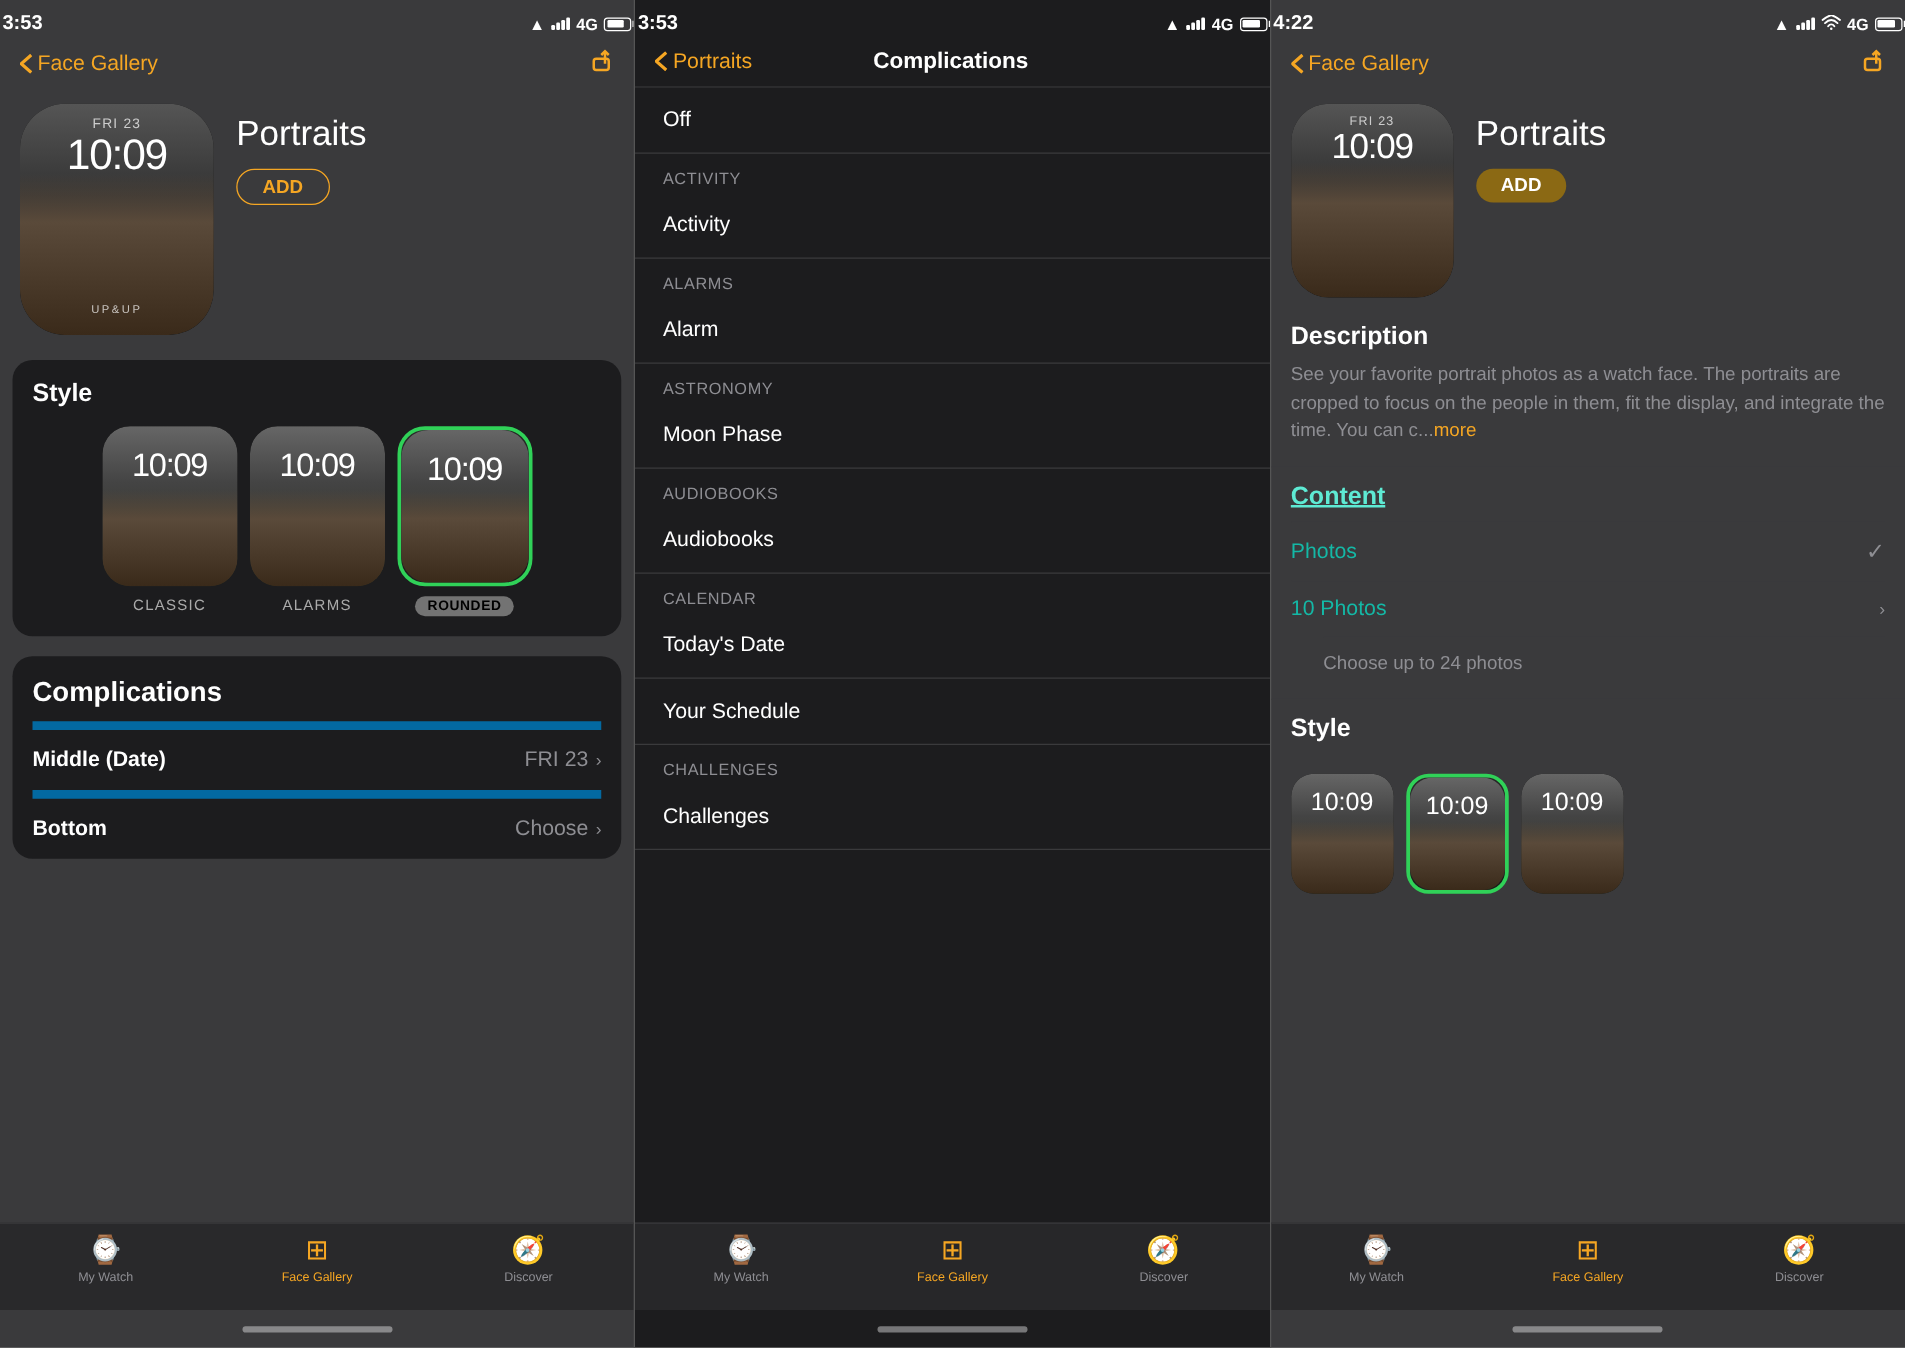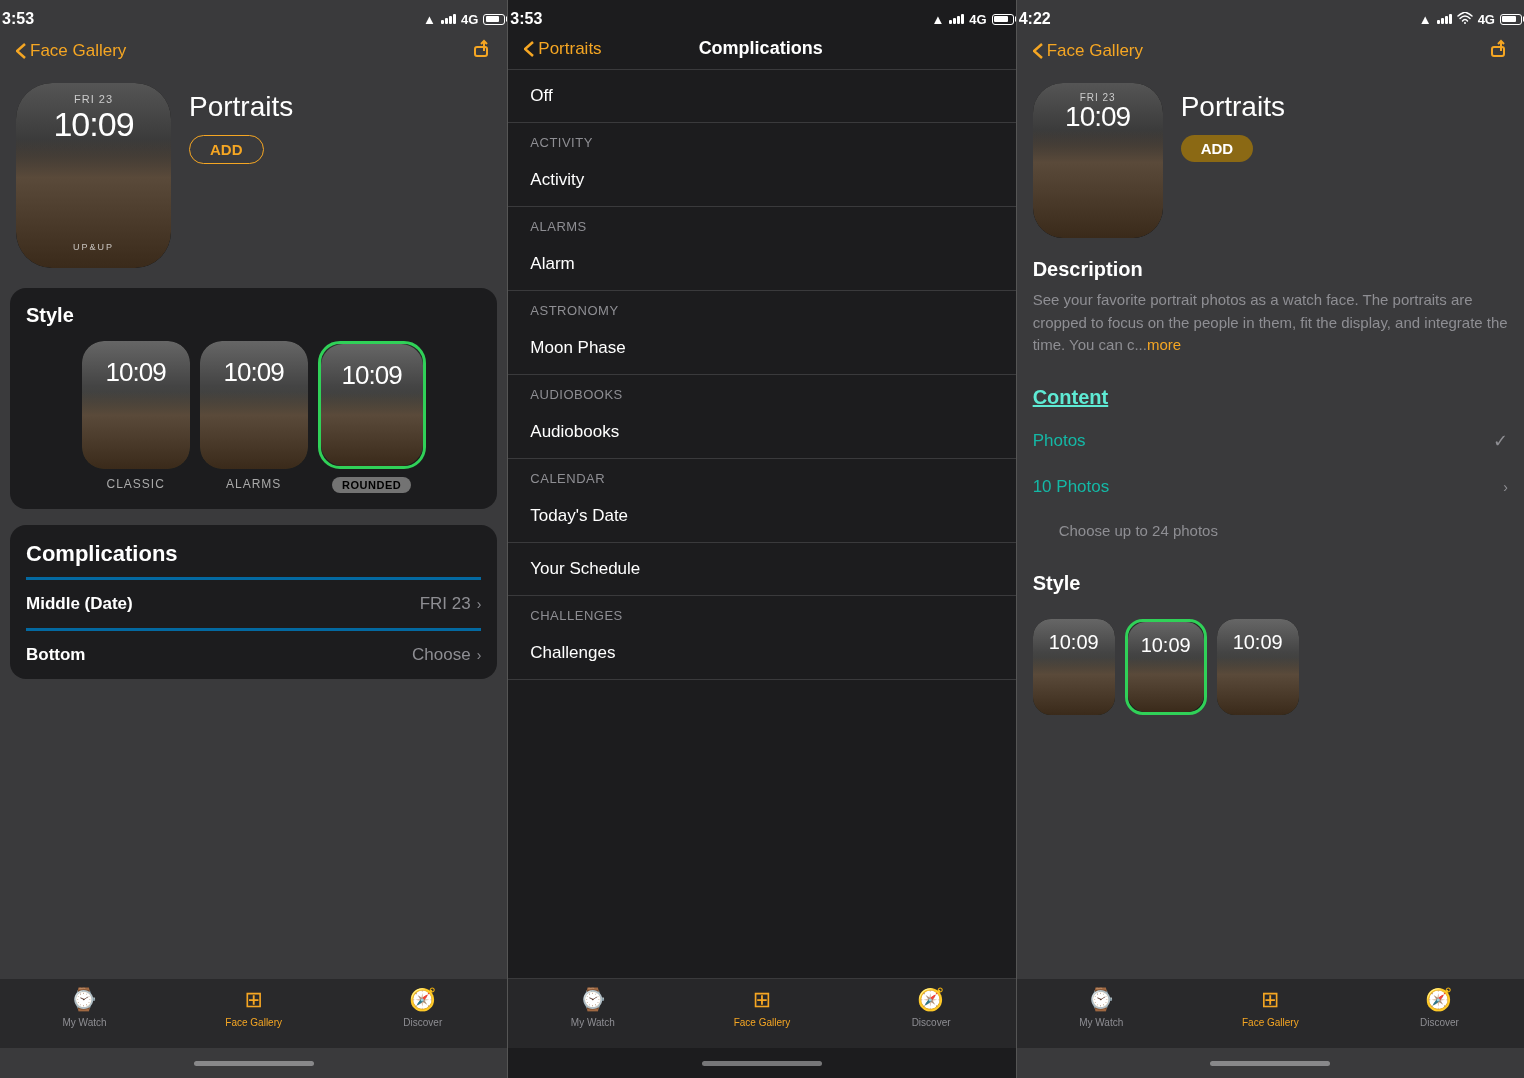--- a/index.html
+++ b/index.html
@@ -235,21 +235,21 @@
       border-radius: 16px;
       margin: 0 10px 16px;
       padding: 0 16px;
     }
     .comp-title { color: #fff; font-size: 22px; font-weight: 700; padding: 16px 0 10px; }
     .comp-row {
       display: flex;
       justify-content: space-between;
       align-items: center;
       padding: 14px 0;
-      border-top: 3px solid #0369a1;
+      border-top: 7px solid #0369a1;
       cursor: pointer;
     }
     .comp-row-label { color: #fff; font-size: 17px; font-weight: 600; }
     .comp-row-value { color: #8e8e93; font-size: 17px; display: flex; align-items: center; gap: 6px; }
     .chevron { color: #8e8e93; font-size: 14px; }
 
     
     .tab-bar {
       margin-top: auto;
       background: rgba(40, 40, 42, 0.95);

